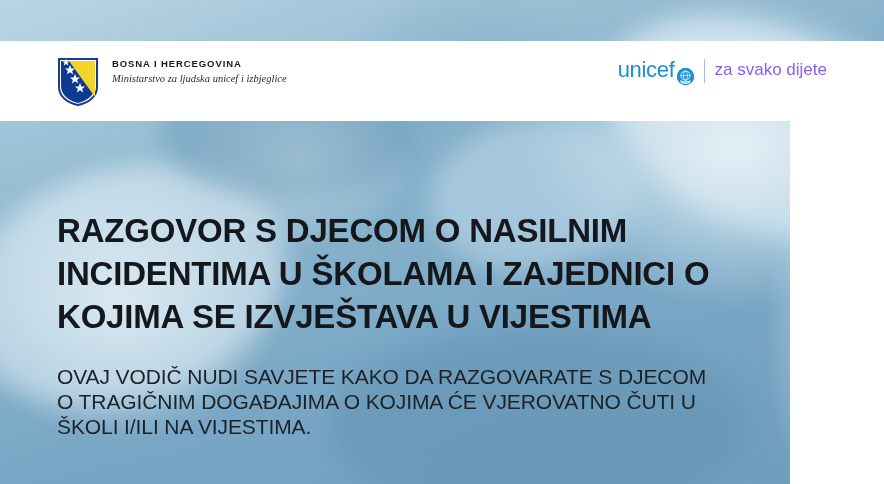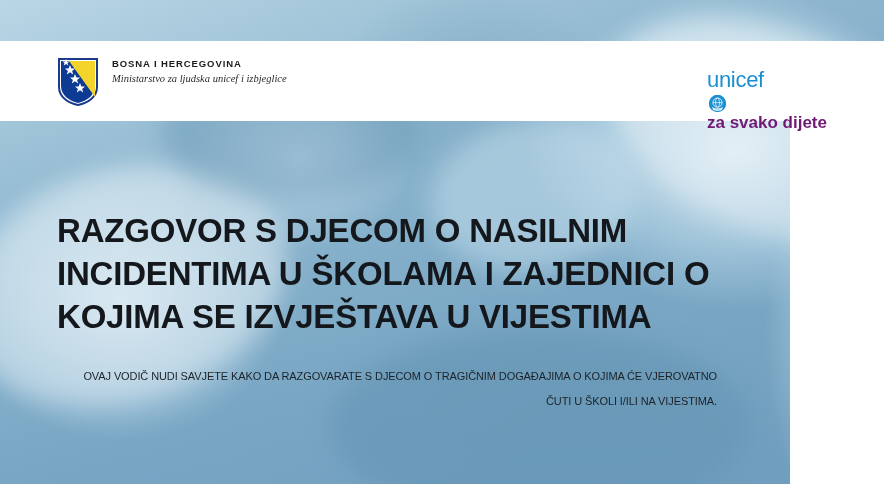--- a/index.html
+++ b/index.html
@@ -82,25 +82,24 @@
     font-style: italic;
     font-size: 10.5px;
     color: #2a2a2a;
     line-height: 14px;
     white-space: nowrap;
     margin-top: 2px;
   }
   .unicef-block {
     position: absolute;
     right: 57px;
-    top: 26px;
+    top: 16px;
     display: flex;
-    align-items: flex-start;
+    align-items: flex-end;
     height: 26px;
-    flex-direction: column;
   }
   .unicef-word {
     font-size: 22px;
     color: #1a8fd1;
     letter-spacing: -0.3px;
     line-height: 26px;
     font-weight: normal;
   }
   .unicef-emblem {
     width: 17px;
@@ -114,24 +113,23 @@
   }
   .unicef-emblem svg { display: block; }
   .unicef-divider {
     width: 1px;
     height: 24px;
     background: #9fc4d8;
     margin: 0 10px;
   }
   .unicef-tagline {
     font-size: 17px;
-    color: #701a75;
+    color: #8b5cf6;
     line-height: 26px;
     white-space: nowrap;
-    font-weight: bold;
   }
 
   
   .hero {
     position: absolute;
     left: 0;
     top: 121px;
     width: 790px;
     height: 363px;
     overflow: hidden;
@@ -205,27 +203,26 @@
     font-size: 33px;
     line-height: 43px;
     color: #14181c;
     letter-spacing: -0.2px;
     margin: 0;
     text-transform: uppercase;
   }
   .hero-subtitle {
     margin: 26px 0 0 0;
     font-family: "Liberation Sans", sans-serif;
-    font-size: 11px;
+    font-size: 21px;
     line-height: 25px;
     color: #1c2227;
     letter-spacing: -0.1px;
     max-width: 660px;
     text-transform: uppercase;
-    text-align: right;
   }
 </style>
 </head>
 <body>
 
 <div class="page">
 
   <div class="top-strip">
     <div class="photo-layer">
 

